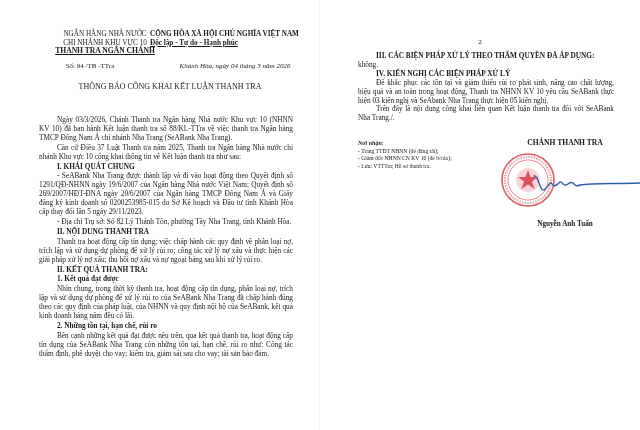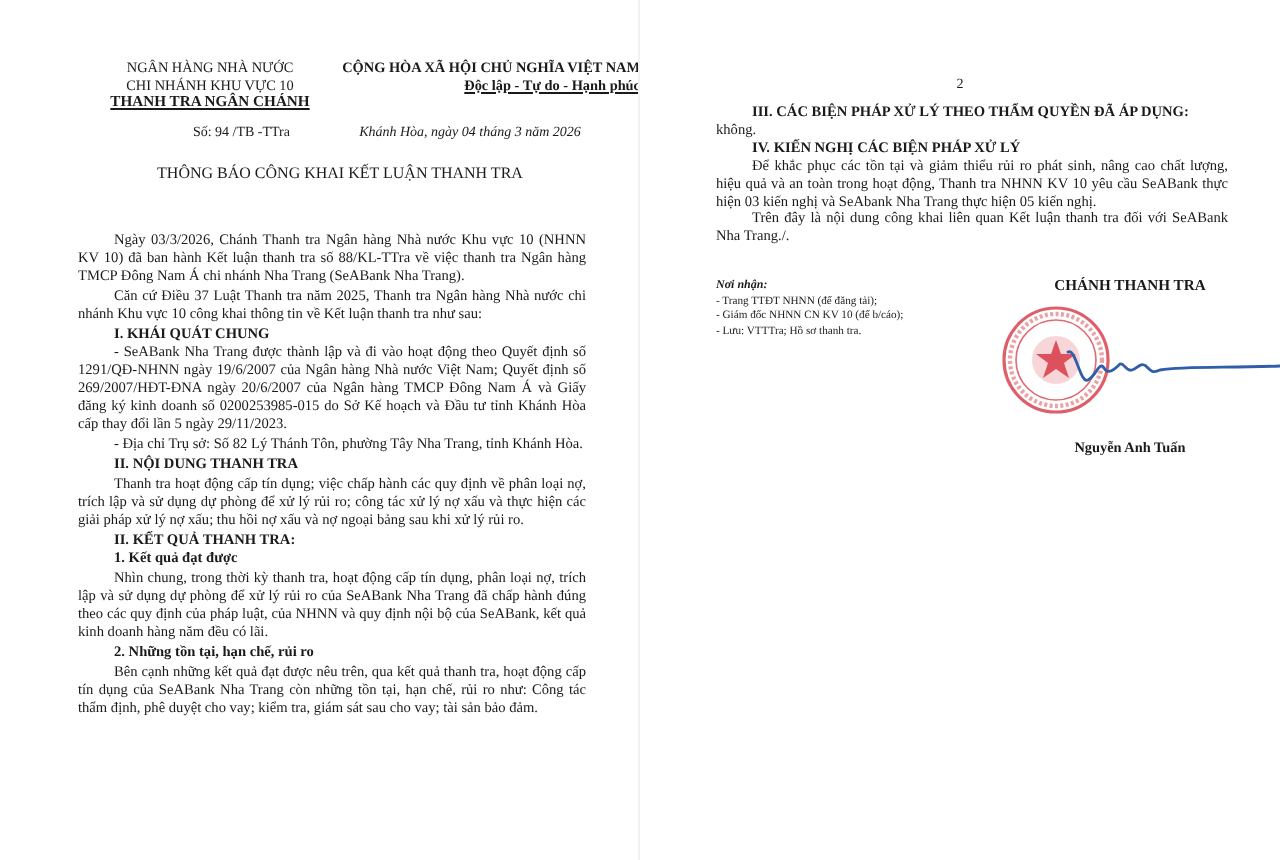--- a/index.html
+++ b/index.html
@@ -4,23 +4,23 @@
 <style>
   html,body{margin:0;padding:0;}
   body{width:640px;height:430px;background:#fff;overflow:hidden;position:relative;
        font-family:"Liberation Serif","DejaVu Serif",serif;color:#1a1a1a;}
   .page{position:absolute;top:0;height:430px;}
   .left{left:0;width:320px;}
   .right{left:320px;width:320px;}
   .abs{position:absolute;}
   .hdr-l{left:30px;width:150px;top:30px;font-size:7.2px;line-height:8.6px;text-align:center;}
   .hdr-l .org{text-decoration:underline;font-weight:bold;font-size:7.6px;}
-  .hdr-r{left:150px;width:170px;top:30px;font-size:7.2px;line-height:8.6px;text-align:right;font-weight:bold;}
+  .hdr-r{left:150px;width:170px;top:30px;font-size:7.2px;line-height:8.6px;text-align:left;font-weight:bold;}
   .hdr-r .motto{text-decoration:underline;}
-  .docno{left:35px;width:110px;top:62px;font-size:7px;text-align:right;}
+  .docno{left:35px;width:110px;top:62px;font-size:7px;text-align:center;}
   .date{left:160px;width:150px;top:62px;font-size:7px;font-style:italic;text-align:center;}
   .title{left:40px;width:260px;top:82px;font-size:8px;line-height:10px;font-weight:normal;text-align:center;}
   .body{left:38px;width:256px;font-size:7.3px;line-height:8.9px;text-align:justify;}
   .body p{margin:1px;}
   .ind{text-indent:18px;}
   .h{font-weight:bold;padding-left:18px;margin:0;}
   .pgnum{left:0;width:320px;top:38px;font-size:7px;text-align:center;}
   .r-body{left:38px;width:256px;font-size:7.3px;line-height:8.9px;text-align:justify;}
   .r-body p{margin:0;font-family:Liberation Serif, serif;}
   .recips{left:38px;top:140px;width:140px;font-size:5.6px;line-height:7.6px;}

